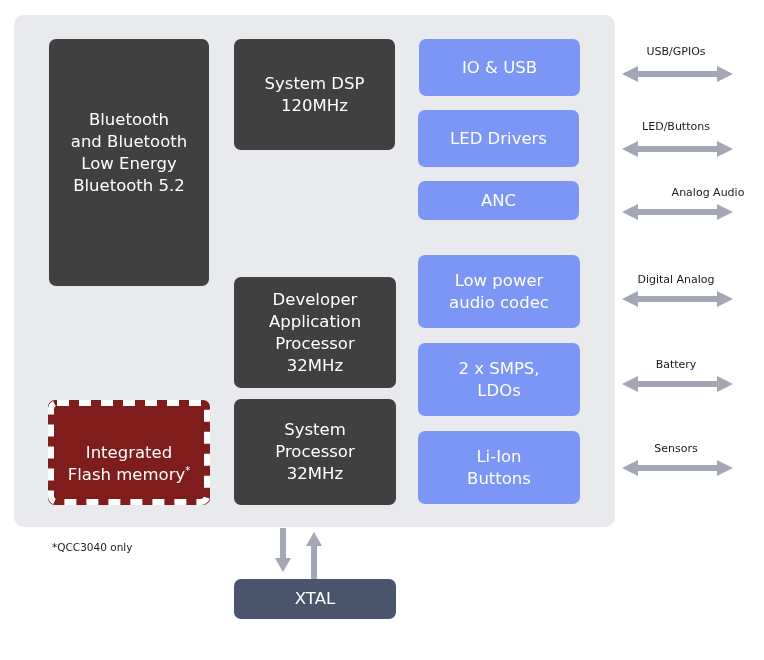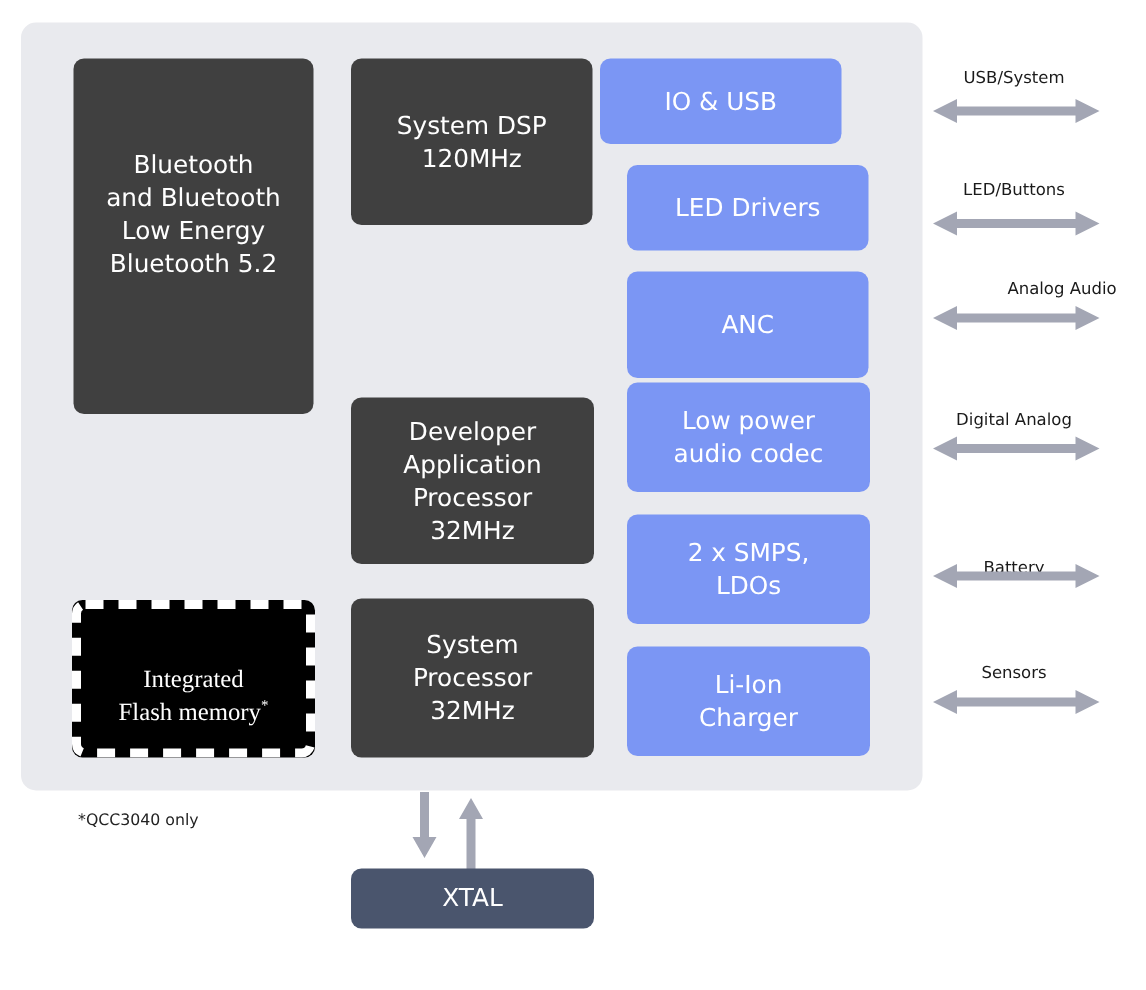--- a/index.html
+++ b/index.html
@@ -1,45 +1,45 @@
 <!DOCTYPE html>
 <html><head>
 <meta charset="utf-8">
 <style>
   html,body{margin:0;padding:0;}
   body{width:764px;height:660px;background:#ffffff;position:relative;overflow:hidden;font-family:"DejaVu Sans","Liberation Sans",sans-serif;}
   .chip{position:absolute;left:14px;top:15px;width:601px;height:512px;background:#e9eaee;border-radius:10px;}
   .blk{position:absolute;display:flex;align-items:center;justify-content:center;text-align:center;color:#ffffff;border-radius:7px;font-size:16.5px;line-height:22px;white-space:pre-line;}
   .dark{background:#404040;}
   .light{background:#7b96f4;}
-  .flash{background:#000000;border-radius:7px;box-shadow:none;font-family:Liberation Serif, serif;}
+  .flash{background:#7f1d1d;border-radius:7px;box-shadow:none;}
   .flash-border{position:absolute;inset:0;border-radius:7px;pointer-events:none;}
   .xtal{background:#4a556d;border-radius:7px;align-items:center;}
   .if-label{position:absolute;width:120px;text-align:center;font-size:11px;color:#1a1a1a;}
   .arrow{position:absolute;}
   .footnote{position:absolute;left:52px;top:541px;font-size:10.5px;color:#222;}
 </style>
 </head>
 <body>
 
 <div class="chip"></div>
 
-<div class="blk dark" style="left:49px;top:39px;width:160px;height:229px;align-items:flex-start;padding-top:8px;">
+<div class="blk dark" style="left:49px;top:39px;width:160px;height:229px;align-items:flex-start;padding-top:18px;">
   <span style="margin-top:52px;">Bluetooth
 and Bluetooth
 Low Energy
 Bluetooth 5.2</span>
 </div>
 
 <div class="blk dark" style="left:234px;top:39px;width:161px;height:111px;align-items:flex-start;">
   <span style="margin-top:34px;">System DSP
 120MHz</span>
 </div>
 
-<div class="blk dark" style="left:234px;top:265px;width:162px;height:111px;">
+<div class="blk dark" style="left:234px;top:277px;width:162px;height:111px;">
   <span>Developer
 Application
 Processor
 32MHz</span>
 </div>
 
 <div class="blk dark" style="left:234px;top:399px;width:162px;height:106px;">
   <span>System
 Processor
 32MHz</span>
@@ -48,47 +48,47 @@
 <div class="blk flash" style="left:48px;top:400px;width:162px;height:105px;">
   <svg class="flash-border" width="162" height="105" style="position:absolute;left:0;top:0;">
     <rect x="3" y="3" width="156" height="99" rx="6" ry="6" fill="none" stroke="#ffffff" stroke-width="6" stroke-dasharray="12 10"></rect>
   </svg>
   <span style="position:relative;">
     <span>Integrated
 Flash memory</span><sup style="font-size:10px;line-height:0;">*</sup>
   </span>
 </div>
 
-<div class="blk light" style="left:400px;top:39px;width:161px;height:57px;">
+<div class="blk light" style="left:419px;top:39px;width:161px;height:57px;">
   <span>IO &amp; USB</span>
 </div>
 <div class="blk light" style="left:418px;top:110px;width:161px;height:57px;">
   <span>LED Drivers</span>
 </div>
-<div class="blk light" style="left:418px;top:181px;width:161px;height:71px;">
+<div class="blk light" style="left:418px;top:181px;width:161px;height:39px;">
   <span>ANC</span>
 </div>
 <div class="blk light" style="left:418px;top:255px;width:162px;height:73px;">
   <span>Low power
 audio codec</span>
 </div>
 <div class="blk light" style="left:418px;top:343px;width:162px;height:73px;">
   <span>2 x SMPS,
 LDOs</span>
 </div>
 <div class="blk light" style="left:418px;top:431px;width:162px;height:73px;">
   <span>Li-Ion
-Charger</span>
+Buttons</span>
 </div>
 
-<div class="if-label" style="left:616px;top:45px;">USB/System</div>
+<div class="if-label" style="left:616px;top:45px;">USB/GPIOs</div>
 <div class="if-label" style="left:616px;top:120px;">LED/Buttons</div>
 <div class="if-label" style="left:648px;top:186px;">Analog Audio</div>
 <div class="if-label" style="left:616px;top:273px;">Digital Analog</div>
-<div class="if-label" style="left:616px;top:372px;">Battery</div>
+<div class="if-label" style="left:616px;top:358px;">Battery</div>
 <div class="if-label" style="left:616px;top:442px;">Sensors</div>
 
 <svg class="arrow" style="left:620px;top:64px;" width="115" height="20">
   <polygon points="2,10 18,2 18,7 97,7 97,2 113,10 97,18 97,13 18,13 18,18" fill="#a3a6b4"></polygon>
 </svg>
 <svg class="arrow" style="left:620px;top:139px;" width="115" height="20">
   <polygon points="2,10 18,2 18,7 97,7 97,2 113,10 97,18 97,13 18,13 18,18" fill="#a3a6b4"></polygon>
 </svg>
 <svg class="arrow" style="left:620px;top:202px;" width="115" height="20">
   <polygon points="2,10 18,2 18,7 97,7 97,2 113,10 97,18 97,13 18,13 18,18" fill="#a3a6b4"></polygon>

